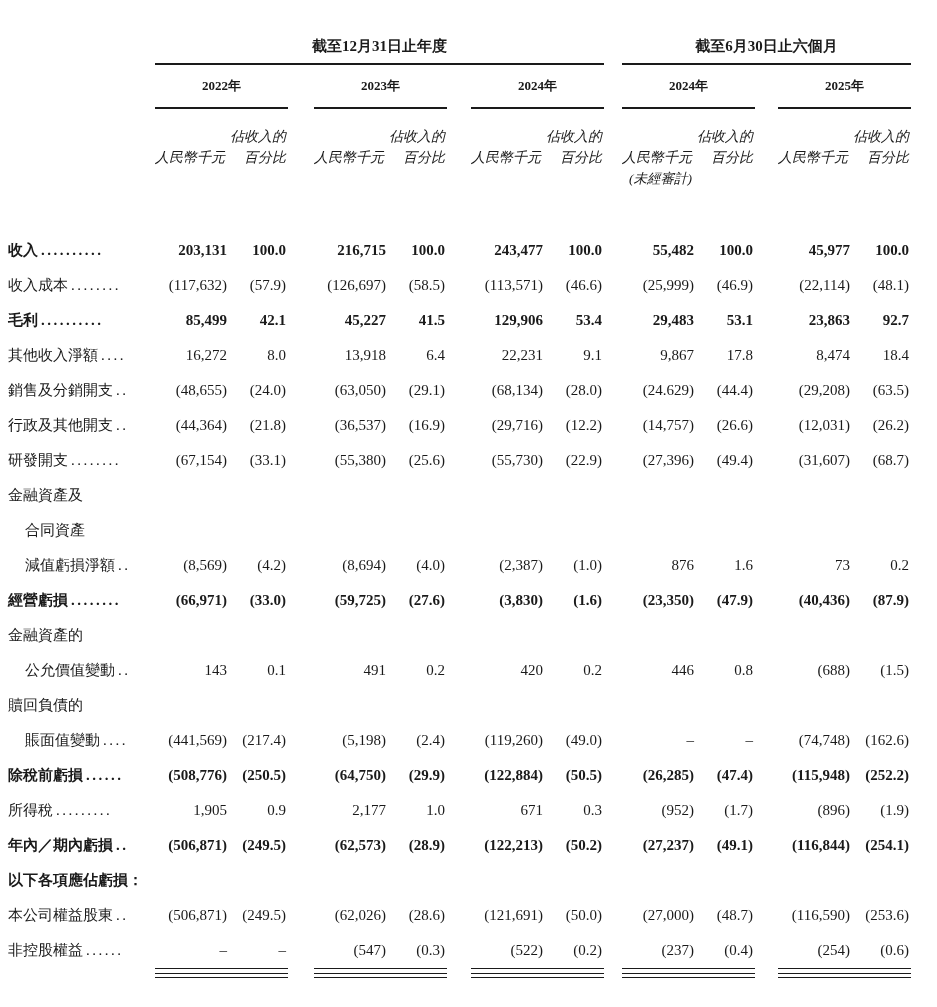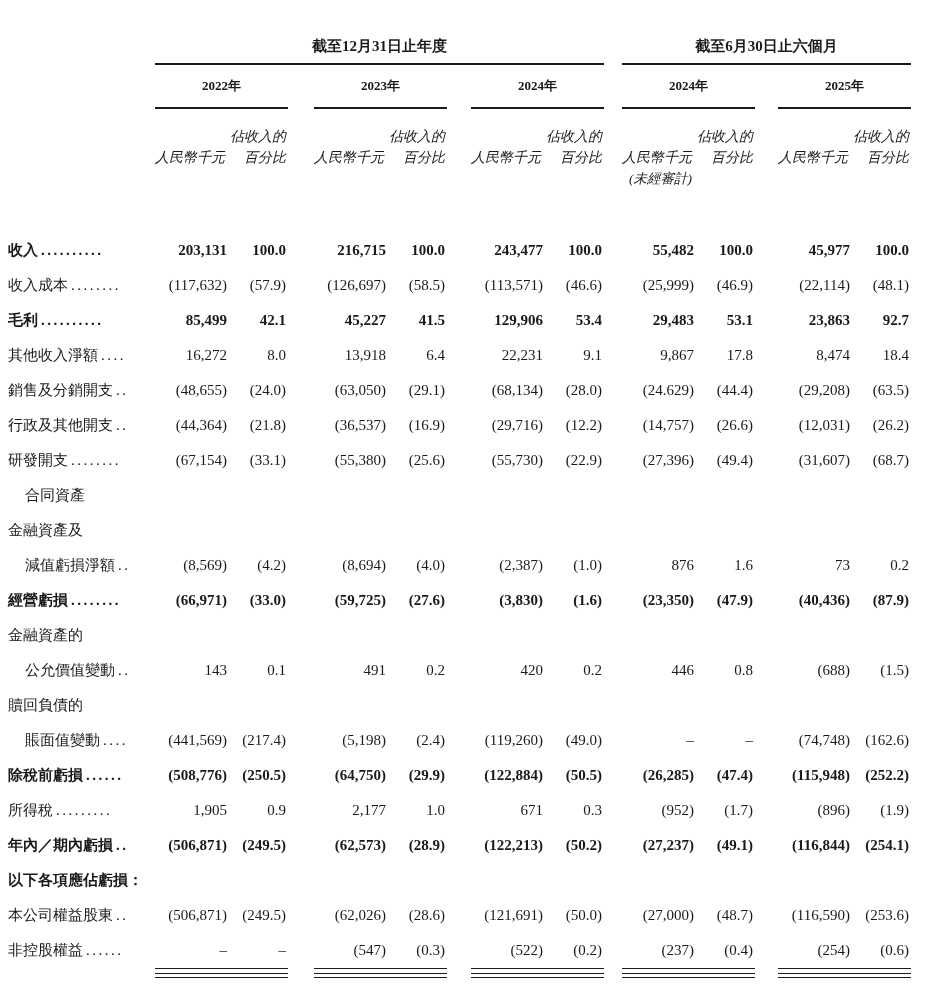--- a/index.html
+++ b/index.html
@@ -247,25 +247,25 @@
           <td class="v">(55,730)</td>
           <td class="p">(22.9)</td>
           <td></td>
           <td class="v">(27,396)</td>
           <td class="p">(49.4)</td>
           <td></td>
           <td class="v">(31,607)</td>
           <td class="p">(68.7)</td>
         </tr>
         <tr>
+          <td class="lbl"><span class="lbl-text">金融資產及</span></td>
+          <td colspan="14"></td>
+        </tr>
+        <tr>
           <td class="lbl ind"><span class="lbl-text">合同資產</span></td>
-          <td colspan="14"></td>
-        </tr>
-        <tr>
-          <td class="lbl"><span class="lbl-text">金融資產及</span></td>
           <td colspan="14"></td>
         </tr>
         <tr>
           <td class="lbl ind"><span class="lbl-text">減值虧損淨額</span><span class="dots">..</span></td>
           <td class="v">(8,569)</td>
           <td class="p">(4.2)</td>
           <td></td>
           <td class="v">(8,694)</td>
           <td class="p">(4.0)</td>
           <td></td>

